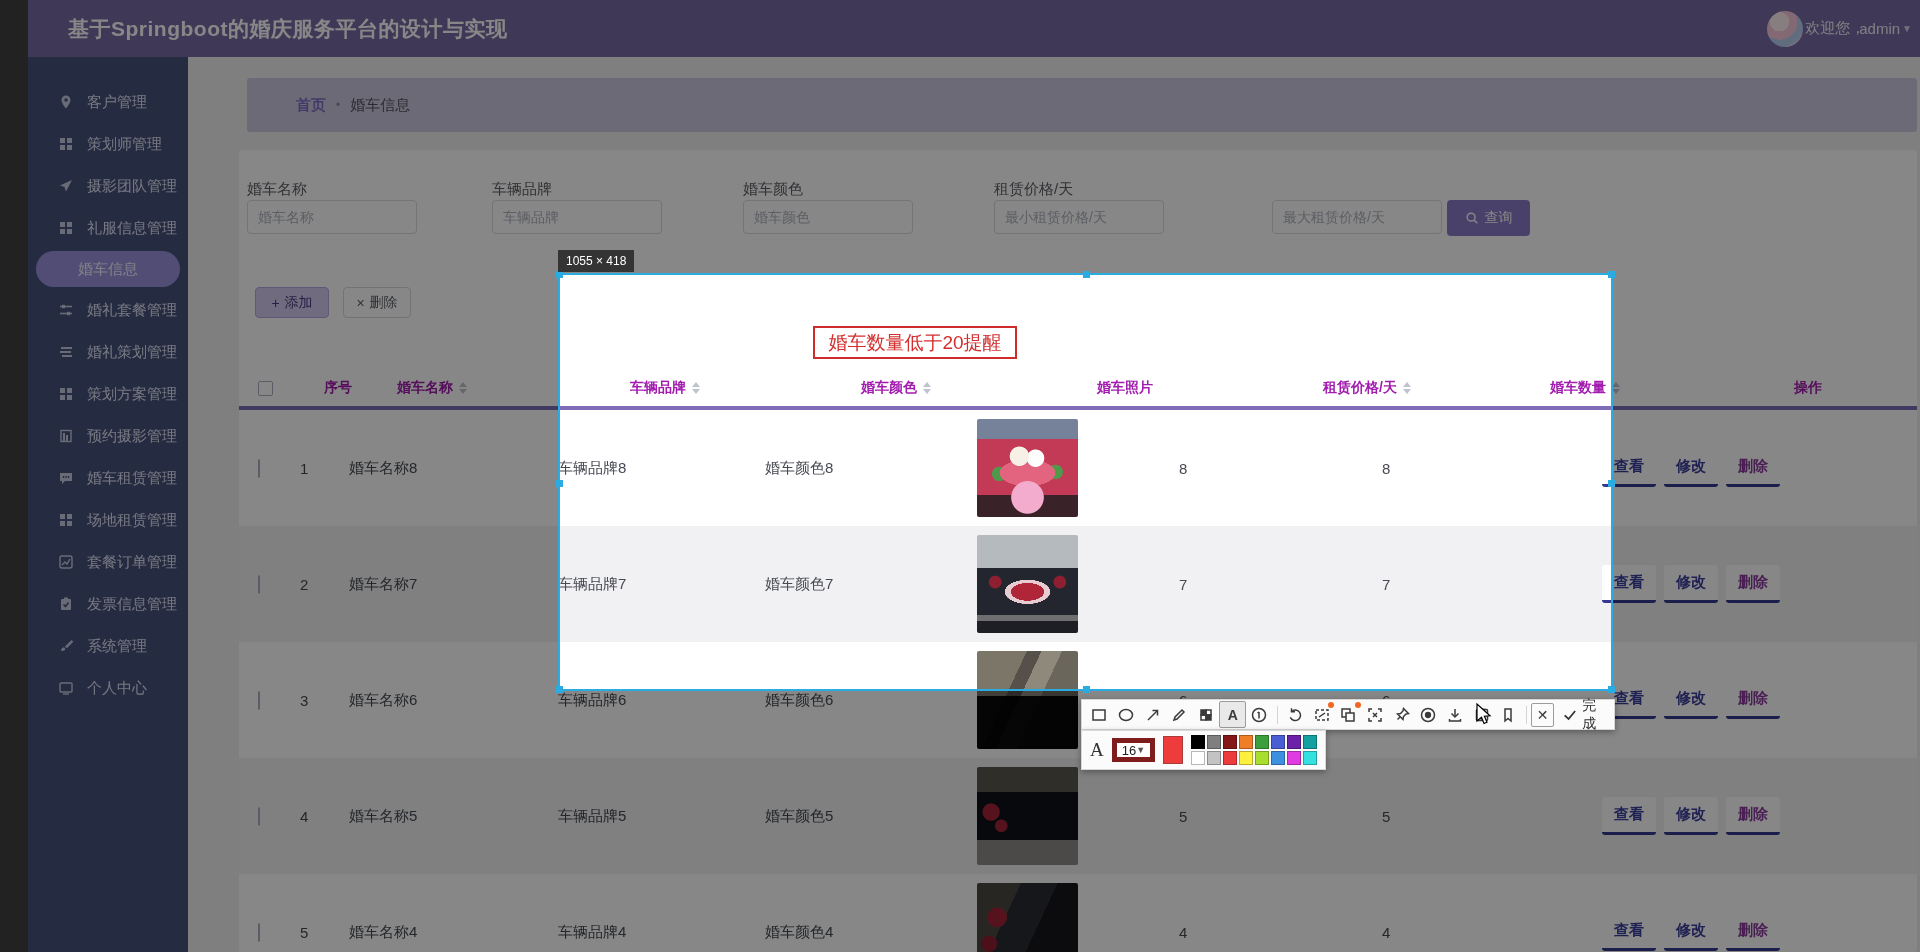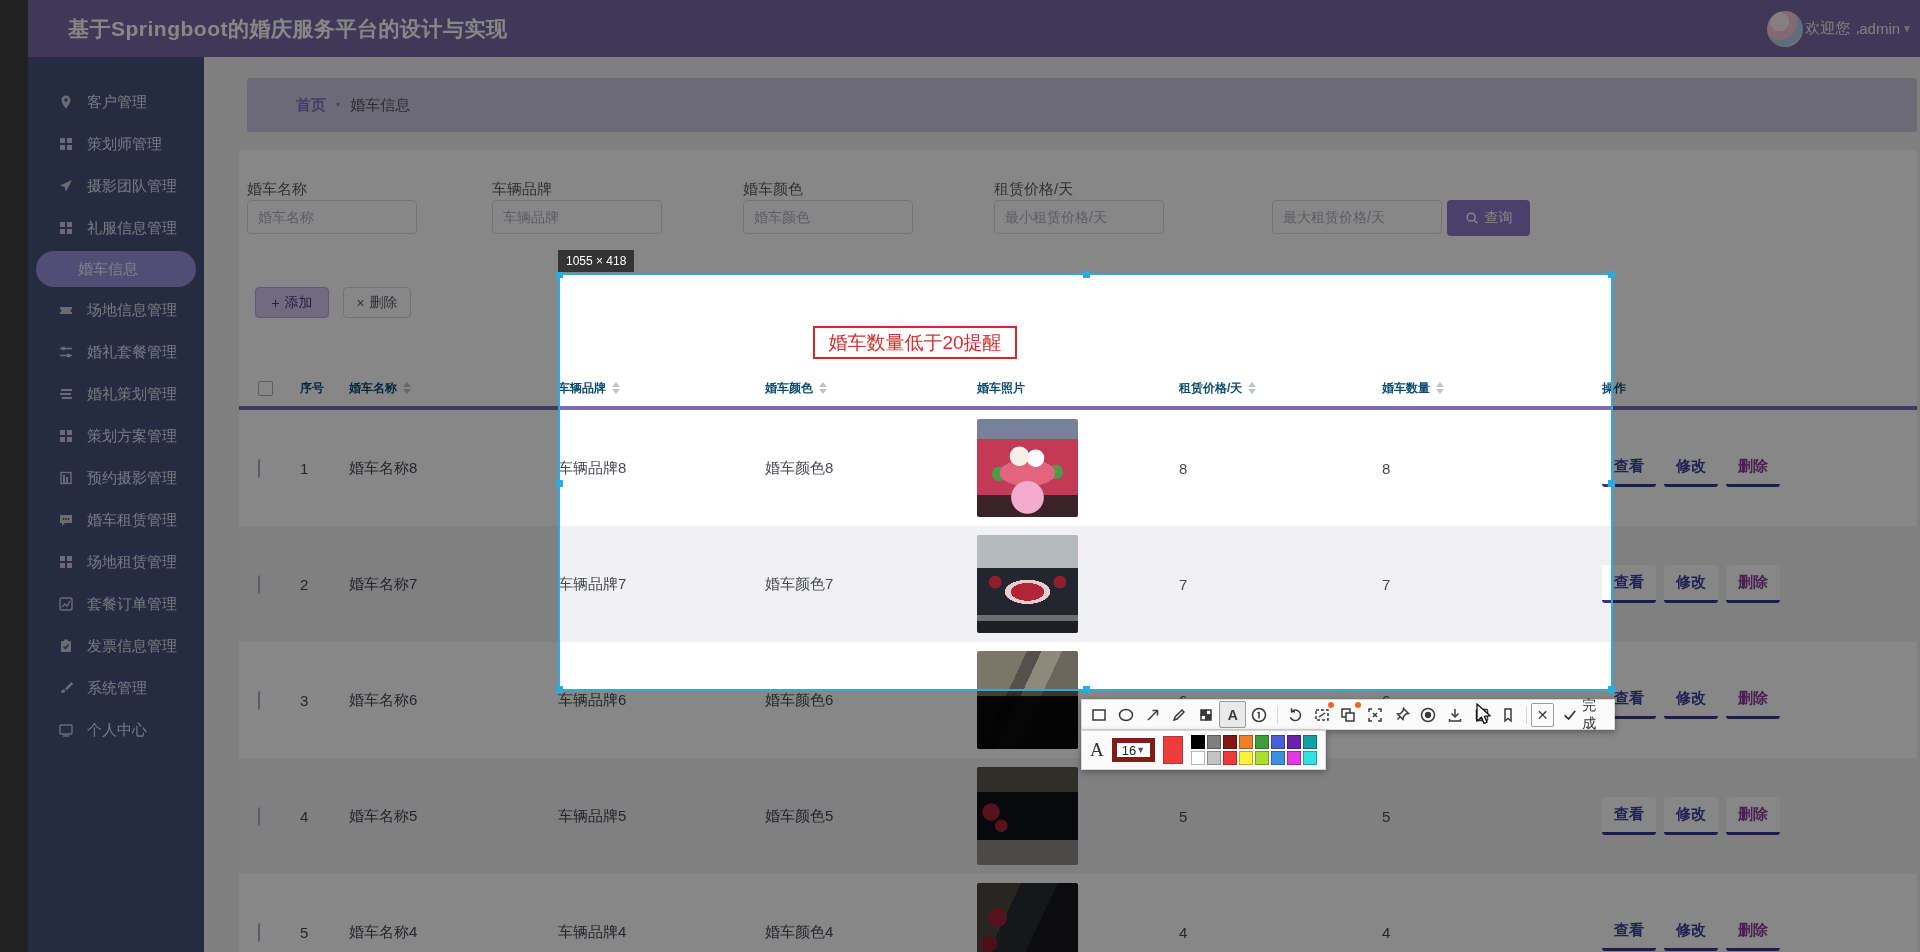--- a/index.html
+++ b/index.html
@@ -10,21 +10,21 @@
   
   .hdr{position:absolute;left:0;top:0;width:1920px;height:57px;background:#786aa5;
        display:flex;align-items:center;justify-content:space-between;padding:0 36px 0 40px;z-index:5;}
   .hdr-title{color:#fff;font-size:21px;font-weight:bold;letter-spacing:.5px;}
   .hdr-user{display:flex;align-items:center;gap:2px;color:#f2effa;font-size:15px;}
   .avatar{width:36px;height:36px;border-radius:50%;
           background:radial-gradient(circle at 35% 30%,#ffeef2 0 28%,#f6c6da 28% 52%,#b9cdf0 52% 74%,#e8d8ee 74% 100%);}
   .caret{font-size:10px;color:#d8d2ea;}
 
   
-  .sidebar{position:absolute;left:0;top:57px;width:176px;height:895px;background:#47517c;padding-top:24px;z-index:5;}
+  .sidebar{position:absolute;left:0;top:57px;width:160px;height:895px;background:#47517c;padding-top:24px;z-index:5;}
   .side-item{height:42px;display:flex;align-items:center;gap:13px;padding-left:30px;
              color:#dde2f2;font-size:15px;cursor:pointer;white-space:nowrap;}
   .side-item .icn{width:16px;height:16px;flex:0 0 16px;opacity:.85;}
   .side-item.active{background:rgba(255,255,255,.12);color:#ffffff;}
   .side-sub{height:36px;margin:2px 8px;border-radius:18px;background:#9a92dd;
             display:flex;align-items:center;padding-left:42px;color:#f3f1ff;font-size:15px;cursor:pointer;}
 
   
   .crumbbar{position:absolute;left:219px;top:78px;width:1670px;height:54px;background:#cfc9e0;
             border-radius:3px;display:flex;align-items:center;padding-left:49px;font-size:15px;gap:10px;}
@@ -46,21 +46,21 @@
            border-radius:4px;color:#4a3d84;font-size:14px;display:flex;align-items:center;justify-content:center;
            gap:5px;cursor:pointer;font-family:inherit;}
   .btn-del{position:absolute;left:104px;top:137px;width:68px;height:31px;background:#fff;border:1px solid #d6d9e0;
            border-radius:4px;color:#5c5f66;font-size:14px;display:flex;align-items:center;justify-content:center;
            gap:5px;cursor:pointer;font-family:inherit;}
 
   
   .tbl{position:absolute;left:0;top:220px;width:1678px;}
   .trow{display:grid;grid-template-columns:42px 49px 209px 207px 212px 202px 203px 220px 1fr;
         padding-left:19px;align-items:center;}
-  .thead{height:40px;border-bottom:4px solid #7e6cb8;color:#0c4a6e;font-size:12px;font-weight:bold;}
+  .thead{height:40px;border-bottom:4px solid #7e6cb8;color:#a21caf;font-size:14px;font-weight:bold;gap:24px;}
   .th{display:flex;align-items:center;gap:6px;}
   .sorter{display:inline-flex;flex-direction:column;gap:2px;}
   .sorter i{width:0;height:0;border-left:4px solid transparent;border-right:4px solid transparent;display:block;}
   .sorter .up{border-bottom:5px solid #bfc3cd;}
   .sorter .dn{border-top:5px solid #bfc3cd;}
   .tr{height:116px;font-size:15px;color:#474a52;}
   .tr.stripe{background:#f1f1f3;}
   .chk{width:15px;height:15px;border:1px solid #aab0bc;border-radius:2px;background:#fff;cursor:pointer;}
   .photo{width:101px;height:98px;border-radius:2px;}
   .ph1{background:
@@ -180,26 +180,20 @@
             <rect x="9" y="9" width="5" height="5"></rect>
           </g>
         </svg>
       <span>礼服信息管理</span>
       </div>
     <div class="side-sub">
       <span>婚车信息</span>
       </div>
     <div class="side-item">
       <svg class="icn" viewBox="0 0 16 16">
-          <path d="M2 5h12v2a1.5 1.5 0 0 0 0 3v2H2v-2a1.5 1.5 0 0 0 0-3z" fill="currentColor"></path>
-        </svg>
-      <span>场地信息管理</span>
-      </div>
-    <div class="side-item">
-      <svg class="icn" viewBox="0 0 16 16">
           <g stroke="currentColor" stroke-width="1.6">
             <line x1="2" y1="4.5" x2="14" y2="4.5"></line>
             <line x1="2" y1="11.5" x2="14" y2="11.5"></line>
             <rect x="4" y="2.8" width="3" height="3.4" fill="currentColor" stroke="none"></rect>
             <rect x="9" y="9.8" width="3" height="3.4" fill="currentColor" stroke="none"></rect>
           </g>
         </svg>
       <span>婚礼套餐管理</span>
       </div>
     <div class="side-item">

